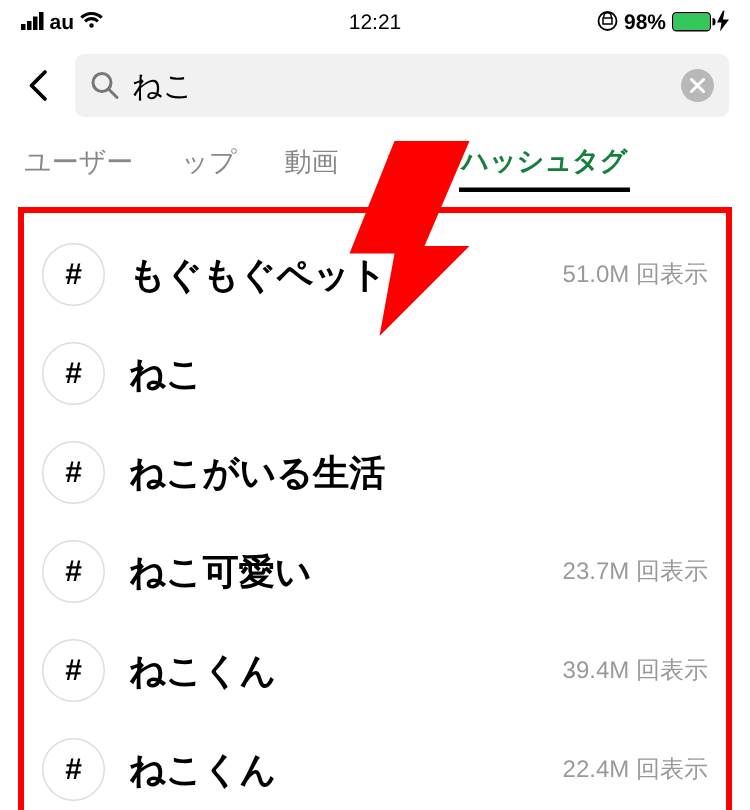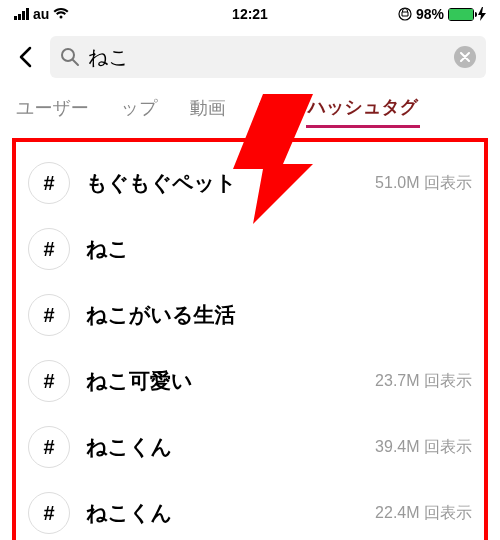--- a/index.html
+++ b/index.html
@@ -1,37 +1,37 @@
 <!DOCTYPE html>
 <html><head>
 <meta charset="utf-8">
 <style>
   * { box-sizing: border-box; margin: 0; padding: 0; }
   html, body { width: 500px; height: 540px; font-family: -apple-system, "Hiragino Sans", sans-serif; background: #fff; overflow: hidden; }
   .status-bar { height: 28px; display: flex; align-items: center; justify-content: space-between; padding: 2px 14px; font-size: 14px; font-weight: 600; }
   .status-left, .status-right { display: flex; align-items: center; gap: 4px; }
-  .status-center { position: absolute; left: 0; right: 0; text-align: center; font-weight: 700; pointer-events: none; }
+  .status-center { position: absolute; left: 0; right: 0; text-align: center; font-weight: 400; pointer-events: none; }
   .signal-bars { display: flex; align-items: flex-end; gap: 1px; height: 12px; }
   .signal-bars span { width: 3px; background: #000; display: inline-block; }
   .signal-bars span:nth-child(1){height:4px}.signal-bars span:nth-child(2){height:6px}.signal-bars span:nth-child(3){height:9px}.signal-bars span:nth-child(4){height:12px}
   .battery { width: 26px; height: 13px; border: 1.5px solid #000; border-radius: 3px; position: relative; }
   .battery::after { content:''; position:absolute; right:-4px; top:3px; width:2px; height:5px; background:#000; border-radius:0 2px 2px 0; }
   .battery-fill { background:#34c759; height:100%; border-radius:1px; }
   .search-row { display: flex; align-items: center; padding: 8px 14px 10px 10px; gap: 10px; }
   .back-btn { width: 30px; height: 30px; display:flex; align-items:center; justify-content:center; }
   .search-box { flex:1; background:#f1f1f1; border-radius:6px; height:42px; display:flex; align-items:center; padding:0 10px; gap:8px; }
   .search-text { flex:1; font-size:20px; color:#000; }
   .clear-btn { width:22px; height:22px; background:#b8b8b8; border-radius:50%; display:flex; align-items:center; justify-content:center; }
   .tabs { display:flex; padding:0 14px; gap:28px; font-size:18px; color:#888; height:40px; align-items:center; }
   .tab { padding:6px 2px; white-space:nowrap; }
-  .tab.active { color:#7f1d1d; font-weight:700; border-bottom:3px solid #be185d; }
+  .tab.active { color:#15803d; font-weight:700; border-bottom:3px solid #000000; }
   .results-box { margin:10px 12px 0 12px; border:4px solid #fd0000; padding:8px 6px 4px 6px; position:relative; }
   .hashtag-row { display:flex; align-items:center; padding:12px 6px; gap:16px; }
   .hash-icon { width:42px; height:42px; border:1px solid #ddd; border-radius:50%; display:flex; align-items:center; justify-content:center; font-size:20px; font-weight:700; color:#000; flex-shrink:0; }
-  .hashtag-name { flex:1; font-size:21px; font-weight:700; color:#000; }
+  .hashtag-name { flex:1; font-size:24px; font-weight:700; color:#000; }
   .hashtag-count { font-size:16px; color:#999; white-space:nowrap;text-align:right; }
   .arrow { position:absolute; top:-48px; left:42%; pointer-events:none; }
 </style>
 </head>
 <body>
 
 <div class="status-bar">
   <div class="status-left">
     <div class="signal-bars">
         <span></span>

